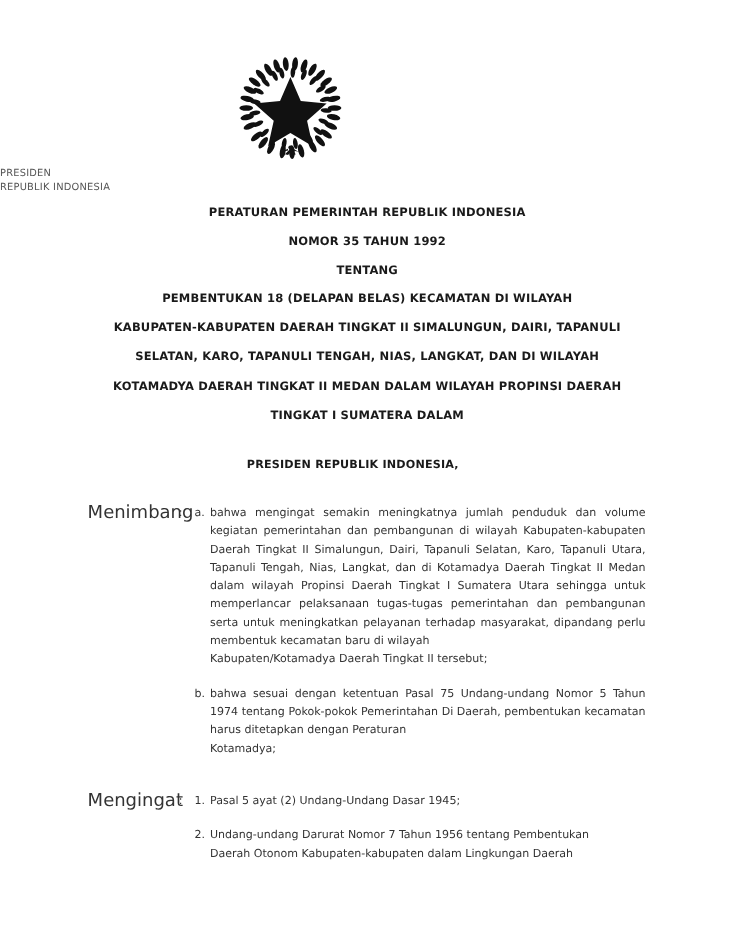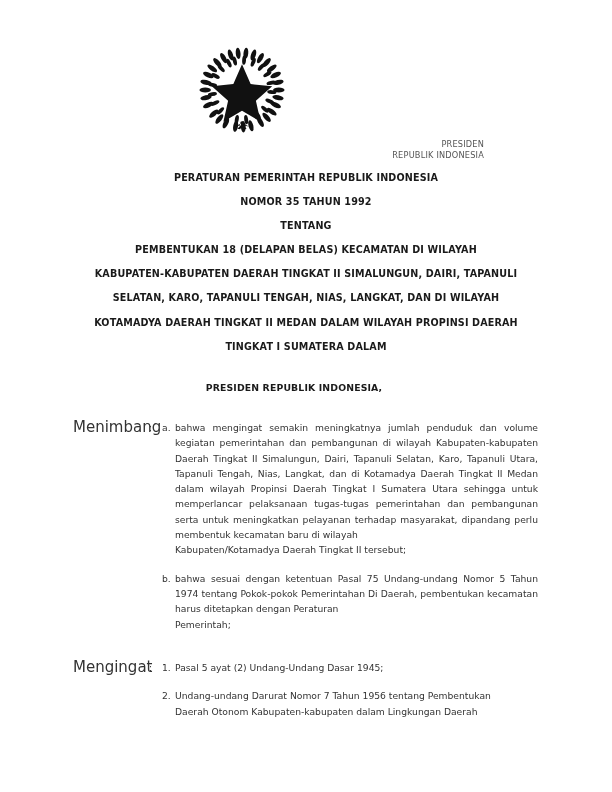--- a/index.html
+++ b/index.html
@@ -22,21 +22,21 @@
     width: 612px;
     height: 792px;
   }
 
   
   .emblem-block {
     position: absolute;
     top: 44px;
     left: 0;
     width: 484px;
-    text-align: right;
+    text-align: left;
   }
   .emblem {
     display: block;
     margin: 0 auto;
     width: 96px;
     height: 92px;
   }
   .emblem-caption {
     margin-top: 3px;
     font-size: 8.2px;
@@ -338,21 +338,21 @@
           <div class="item-text last-justify">
             <span>bahwa mengingat semakin meningkatnya jumlah penduduk dan volume kegiatan pemerintahan dan pembangunan di wilayah Kabupaten-kabupaten Daerah Tingkat II Simalungun, Dairi, Tapanuli Selatan, Karo, Tapanuli Utara, Tapanuli Tengah, Nias, Langkat, dan di Kotamadya Daerah Tingkat II Medan dalam wilayah Propinsi Daerah Tingkat I Sumatera Utara sehingga untuk memperlancar pelaksanaan tugas-tugas pemerintahan dan pembangunan serta untuk meningkatkan pelayanan terhadap masyarakat, dipandang perlu membentuk kecamatan baru di wilayah</span>
             <span>Kabupaten/Kotamadya Daerah Tingkat II tersebut;</span>
           </div>
         </div>
 
         <div class="item">
           <div class="item-marker">b.</div>
           <div class="item-text last-justify">
             <span>bahwa sesuai dengan ketentuan Pasal 75 Undang-undang Nomor 5 Tahun 1974 tentang Pokok-pokok Pemerintahan Di Daerah, pembentukan kecamatan harus ditetapkan dengan Peraturan</span>
-            <span>Pemerintah;</span>
+            <span>Kotamadya;</span>
           </div>
         </div>
 
       </div>
     </div>
   </div>
 
   <div class="clause clause-mengingat">
     <div class="clause-row">
       <div class="clause-label">Mengingat</div>

